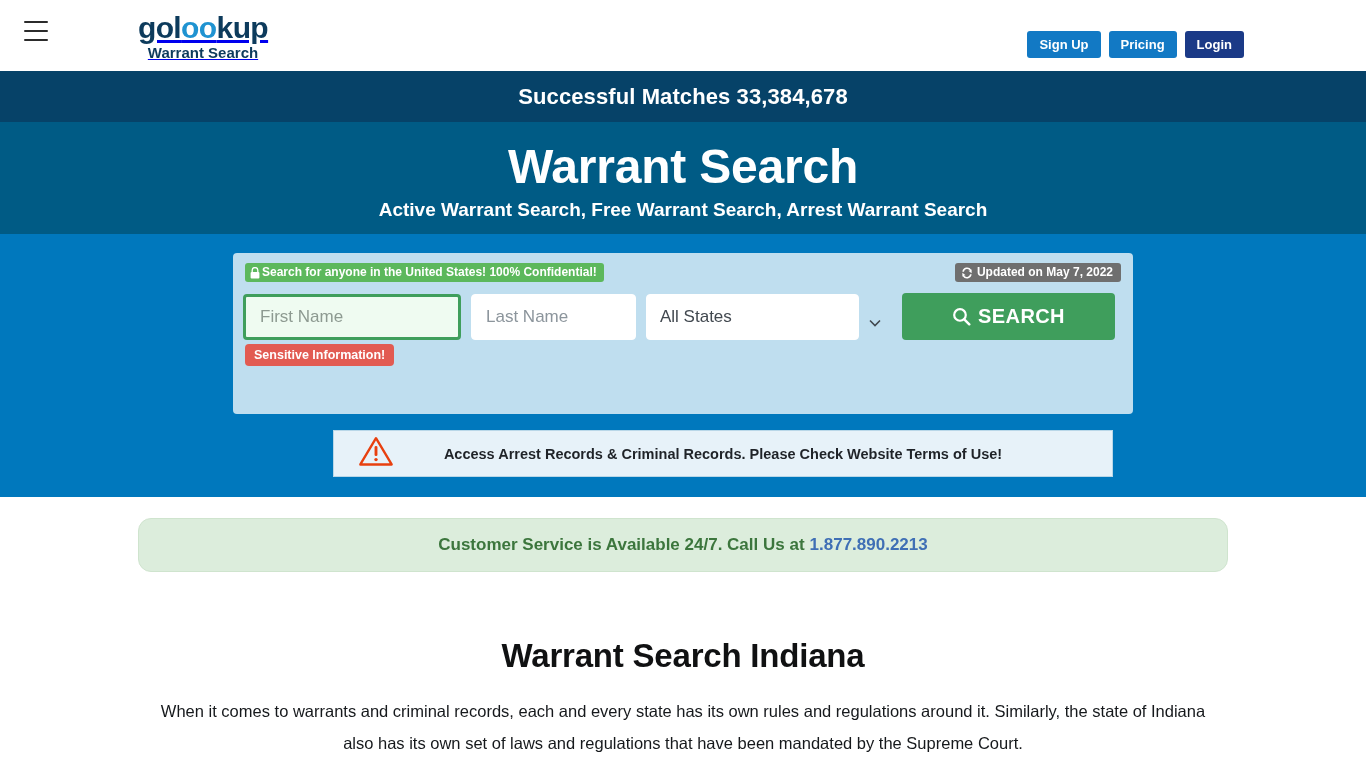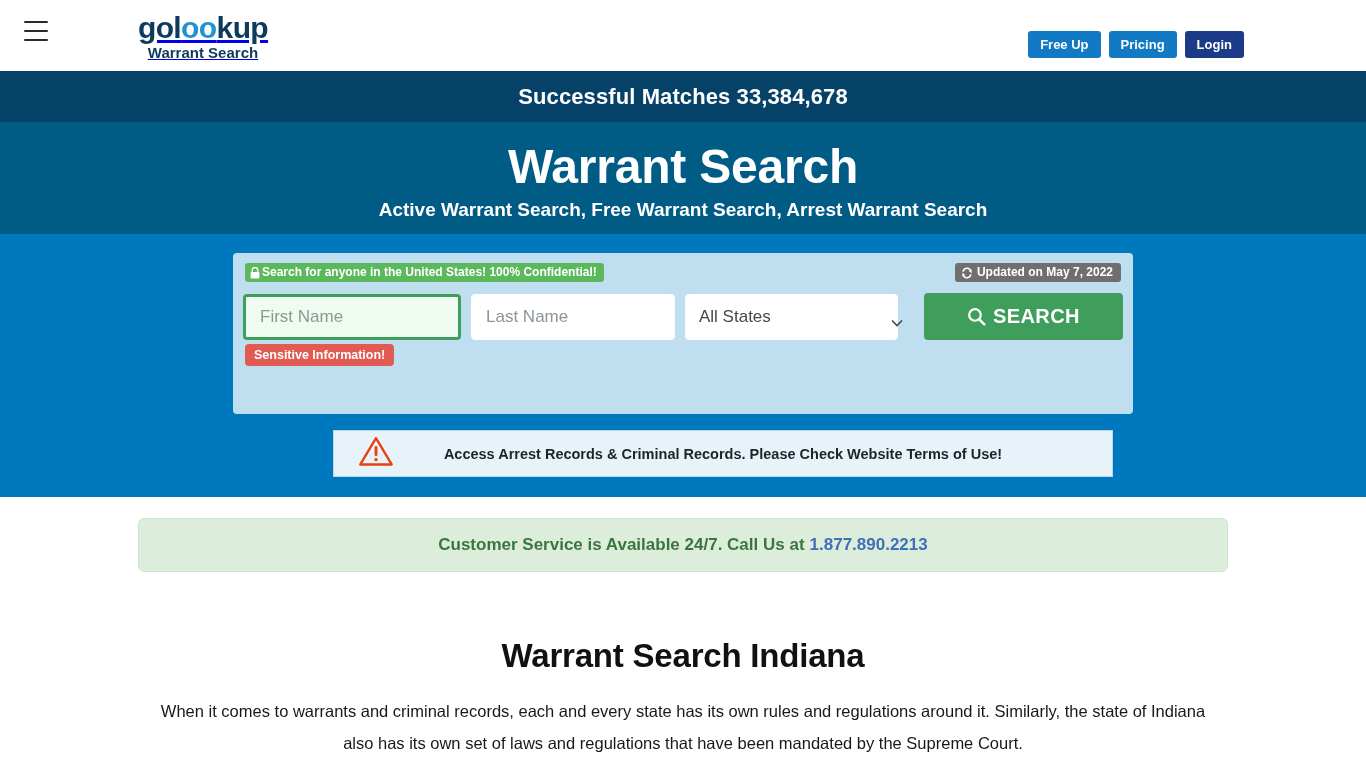--- a/index.html
+++ b/index.html
@@ -162,21 +162,21 @@
     background: #ffffff;
     border: 1px solid #ffffff;
   }
   .inp::placeholder { color: #8c959c; opacity: 1; }
   #first-name {
     width: 218px;
     border: 3px solid #3f9e5c;
     background: #effbf1;
   }
   #first-name::placeholder { color: #8d9a91; }
-  #last-name { width: 204px; }
+  #last-name { width: 165px; }
   .state-wrap { position: relative; width: 246px; }
   .state-select {
     width: 213px; height: 46px;
     border-radius: 4px;
     border: 1px solid #ffffff;
     background: #ffffff;
     font-family: "Liberation Sans", sans-serif;
     font-size: 17px;
     color: #41484f;
     padding: 0 28px 0 13px;
@@ -233,21 +233,21 @@
 
   
   .cs-wrap {
     padding-top: 21px;
     display: flex; justify-content: center;
   }
   .cs-box {
     width: 1090px; height: 54px;
     background: #dceddc;
     border: 1px solid #cfe4ce;
-    border-radius: 6px;
+    border-radius: 13px;
     display: flex; align-items: center; justify-content: center;
     font-size: 17px;
     font-weight: 700;
     color: #3c763d;
   }
   .cs-phone {
     color: #3f6fb5;
     text-decoration: none;
     margin-left: 5px;
   }
@@ -283,21 +283,21 @@
     <span></span>
     <span></span>
   </div>
 
   <a class="brand" href="#">
     <div class="brand-top"><span>gol</span><span class="glass">oo</span><span>kup</span></div>
     <div class="brand-sub">Warrant Search</div>
   </a>
 
   <div class="header-actions">
-    <button class="hbtn light">Free Up</button>
+    <button class="hbtn light">Sign Up</button>
     <button class="hbtn light">Pricing</button>
     <button class="hbtn dark">Login</button>
   </div>
 </div>
 
 <div class="matches-bar">
   <span>Successful Matches 33,384,678</span>
 </div>
 
 <div class="hero">

